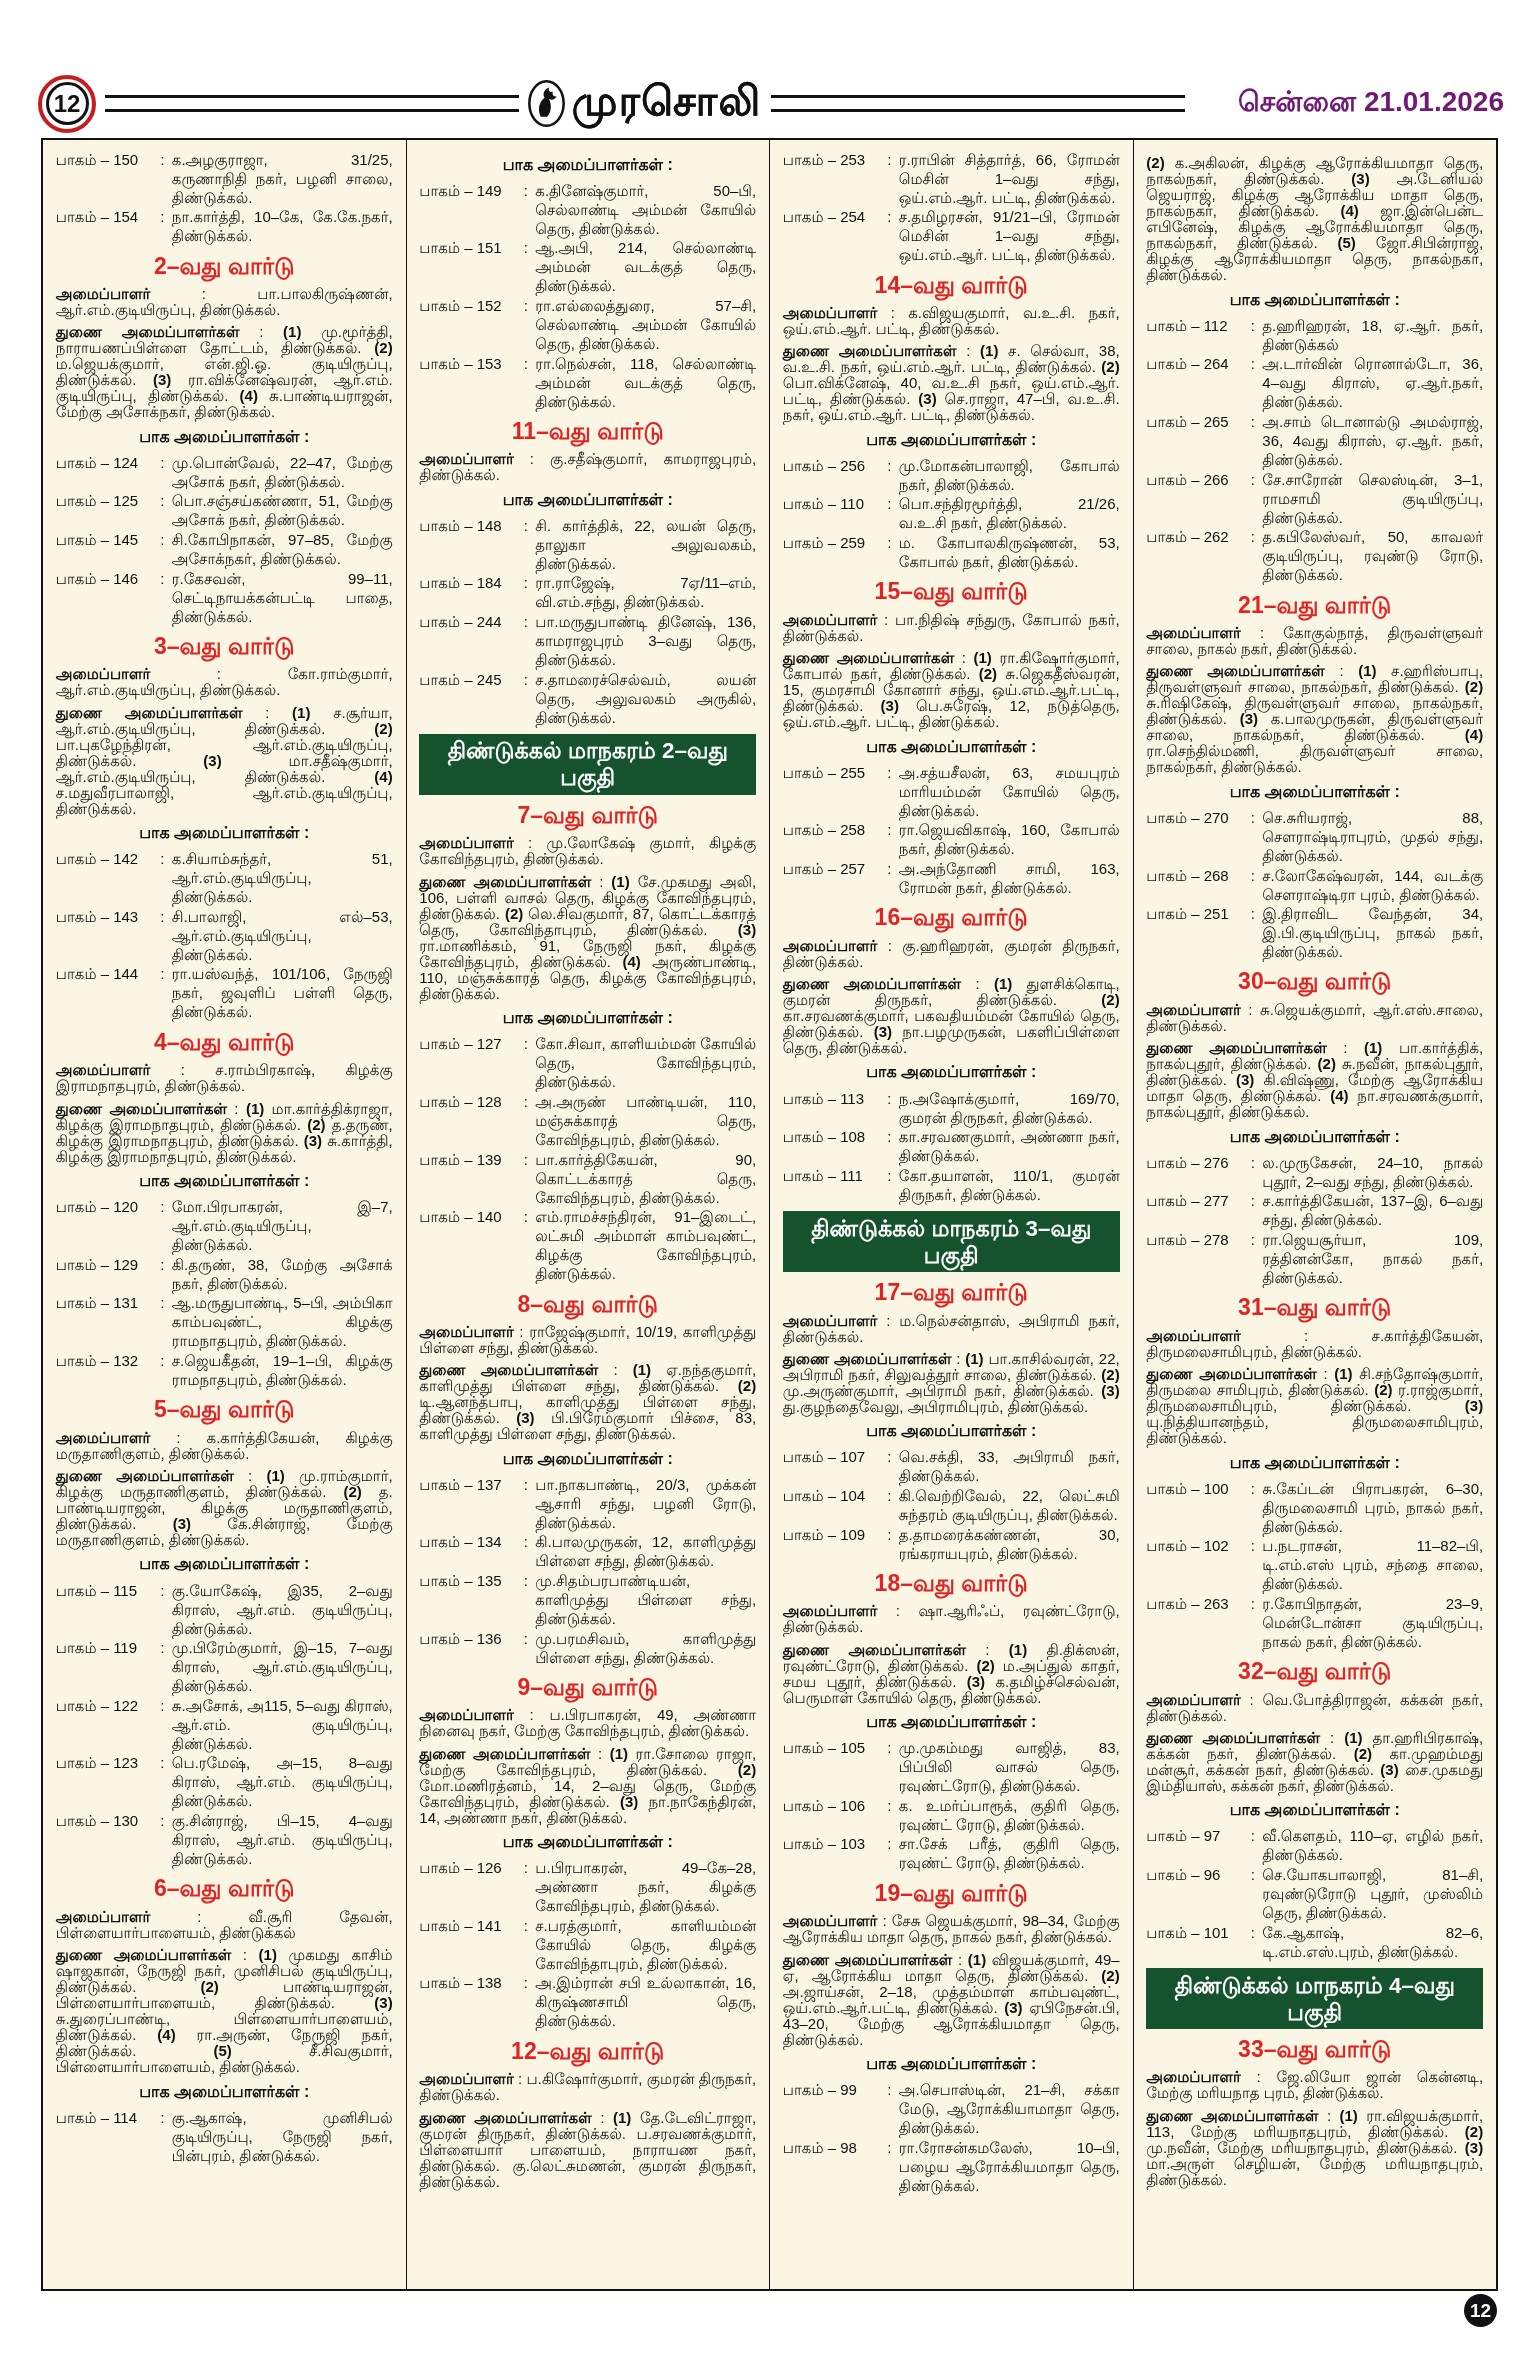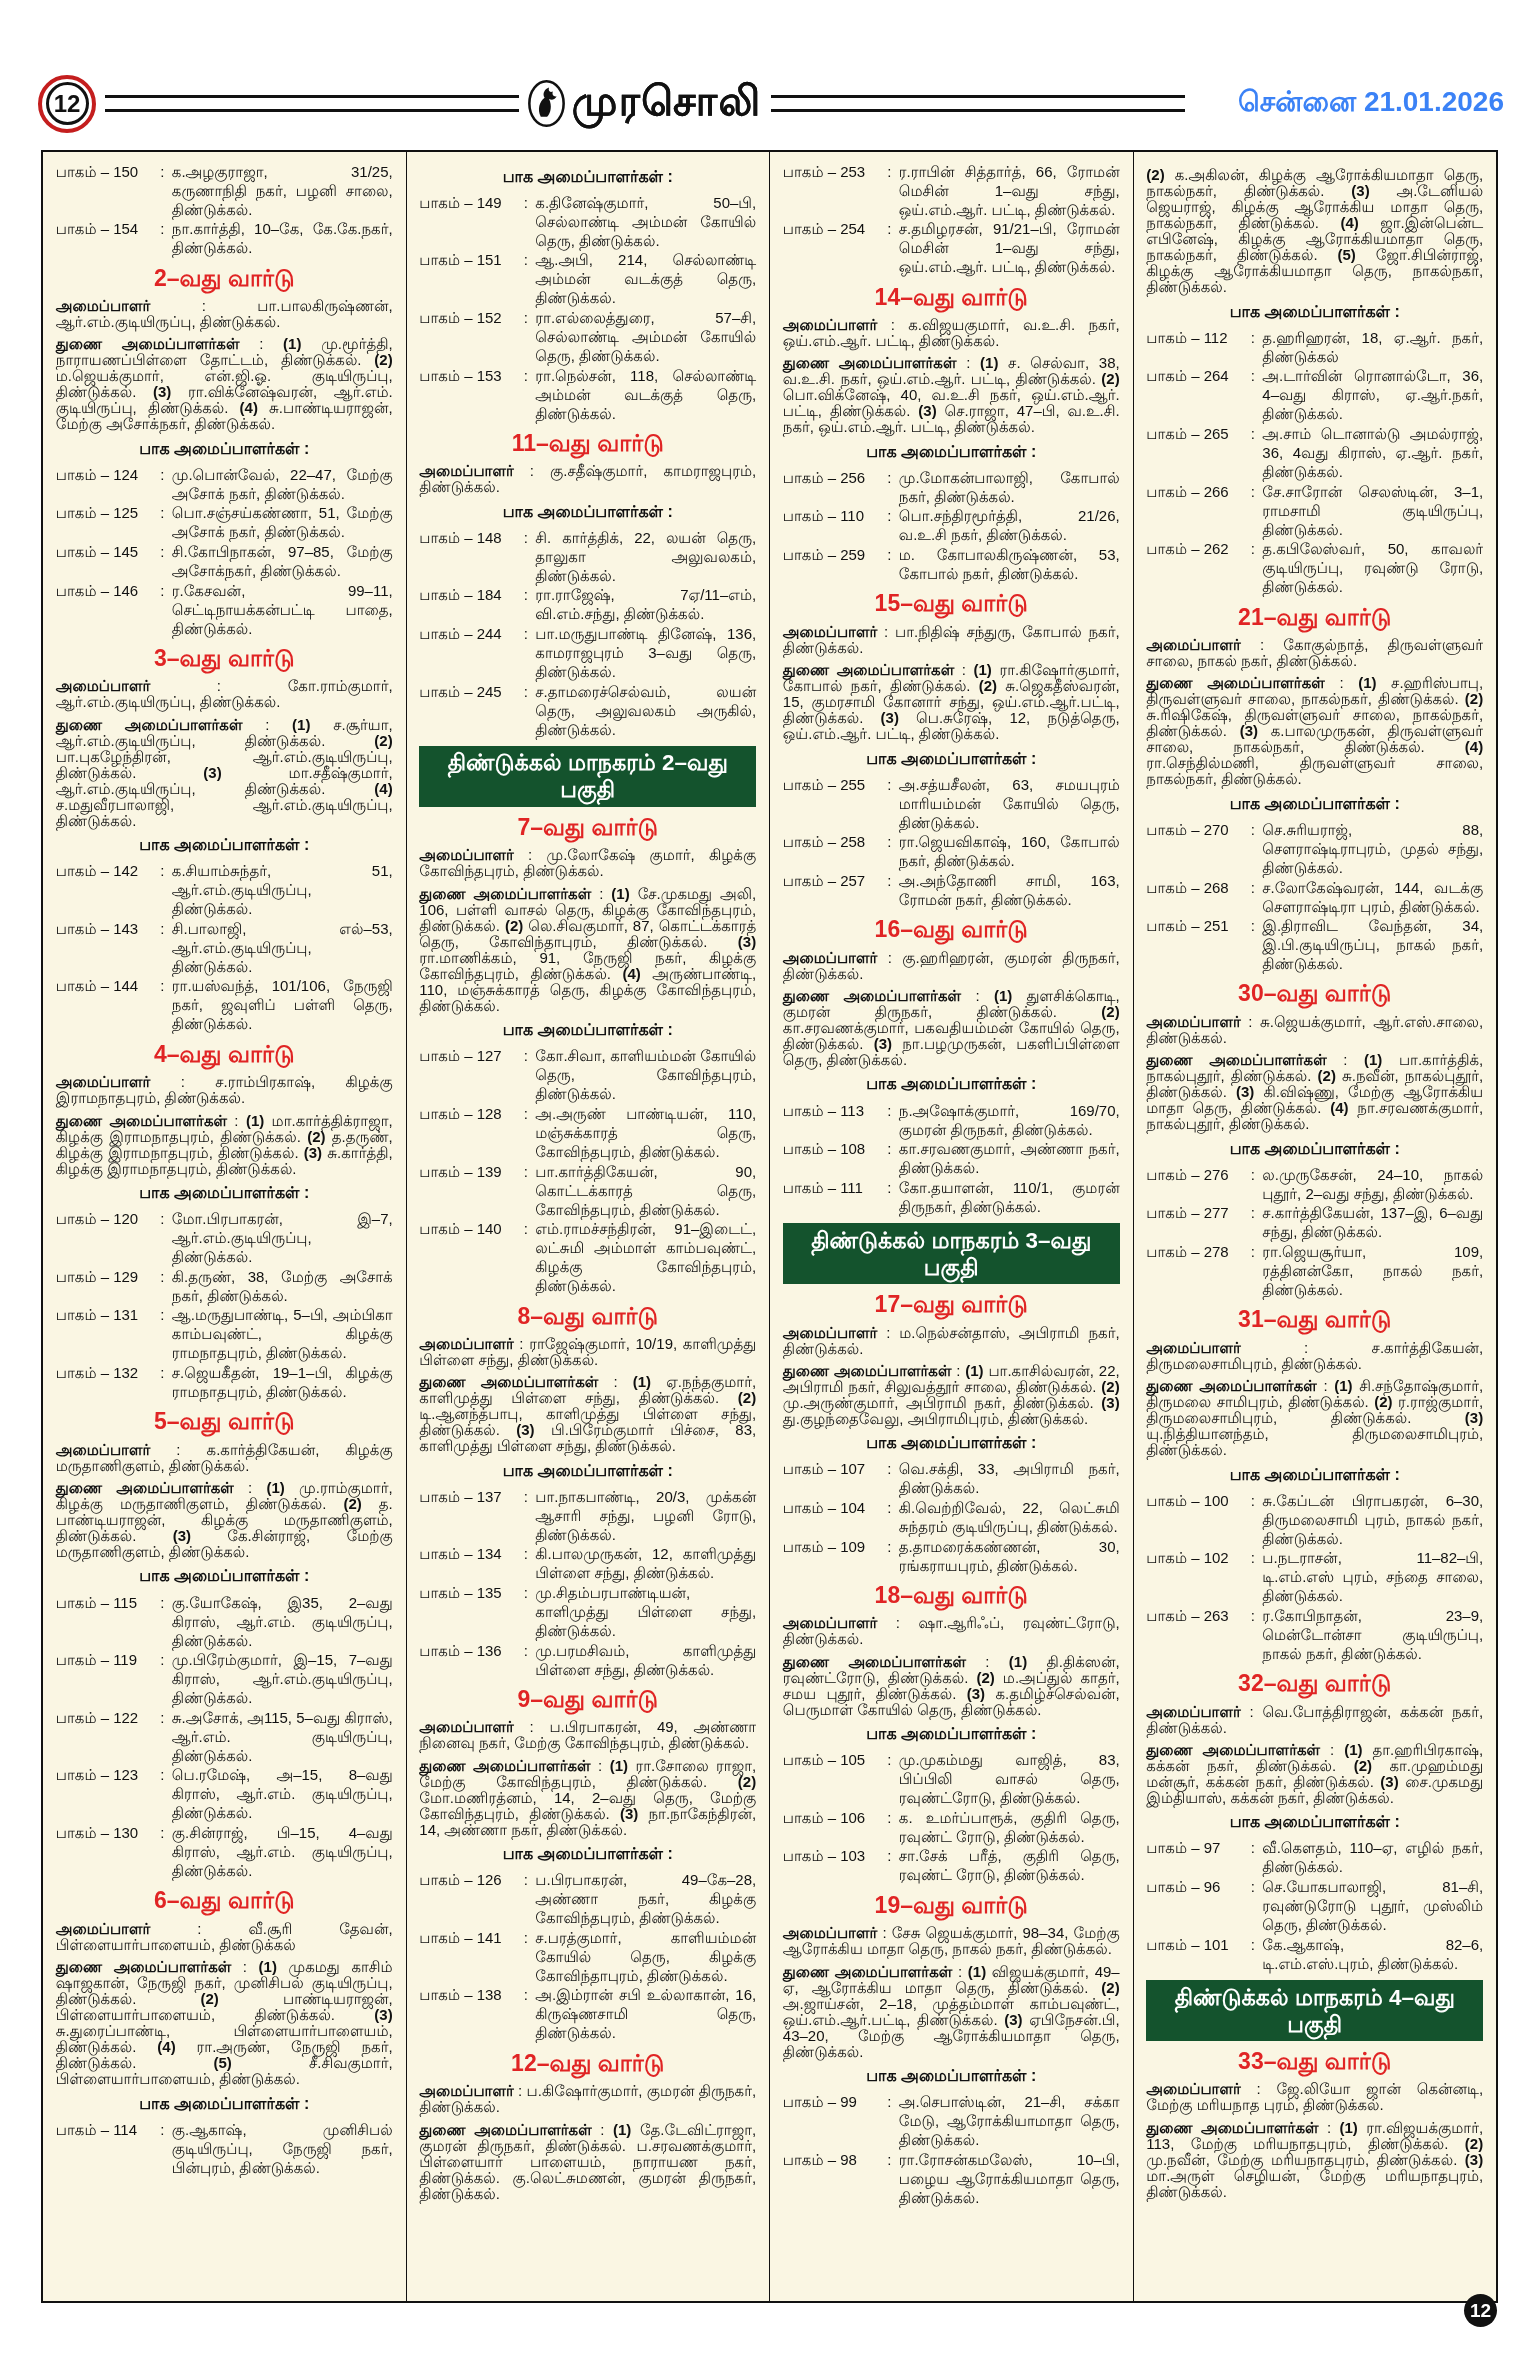--- a/index.html
+++ b/index.html
@@ -11,23 +11,23 @@
   .header{position:absolute;left:38px;top:75px;width:1466px;height:57px;
     display:flex;align-items:center;gap:9px;}
   .page-badge{width:50px;height:50px;border-radius:50%;border:4.5px solid #c41e1e;
     background:#fff;display:flex;align-items:center;justify-content:center;flex:0 0 auto;}
   .page-badge-inner{width:37px;height:37px;border-radius:50%;border:3.8px solid #111;
     display:flex;align-items:center;justify-content:center;font-weight:bold;font-size:24px;color:#111;}
   .rule{flex:1 1 auto;height:11.5px;border-top:3.8px solid #111;border-bottom:3.8px solid #111;}
   .masthead-wrap{display:flex;align-items:center;gap:6.4px;flex:0 0 auto;}
   .masthead{font-size:41px;font-weight:bold;color:#111;letter-spacing:1.3px;
     text-shadow:0 0 0.6px #111;white-space:nowrap;}
-  .dateline{flex:0 0 auto;font-size:28px;font-weight:bold;color:#3b82f6;white-space:nowrap;margin-left:44px;}
+  .dateline{flex:0 0 auto;font-size:28px;font-weight:bold;color:#701a75;white-space:nowrap;margin-left:44px;}
   
-  .sheet{position:absolute;left:41px;top:150px;width:1457px;height:2153px;
+  .sheet{position:absolute;left:41px;top:138px;width:1457px;height:2153px;
     background:#faf6e3;border:2.6px solid #111;box-sizing:border-box;
     display:flex;overflow:hidden;}
   .col{flex:1 1 0;padding:9px 12.8px 6.4px 12.8px;border-right:1.9px solid #111;
     overflow:hidden;box-sizing:border-box;}
   .col:last-child{border-right:none;}
   
   .para{margin:6.4px 0 6.4px 0;font-size:15px;line-height:16px;text-align:justify;}
   .pagam{display:flex;margin:0.6px 0;font-size:15px;line-height:19px;}
   .pagam-label{flex:0 0 97px;white-space:nowrap;}
   .pagam-colon{flex:0 0 19px;text-align:center;}

